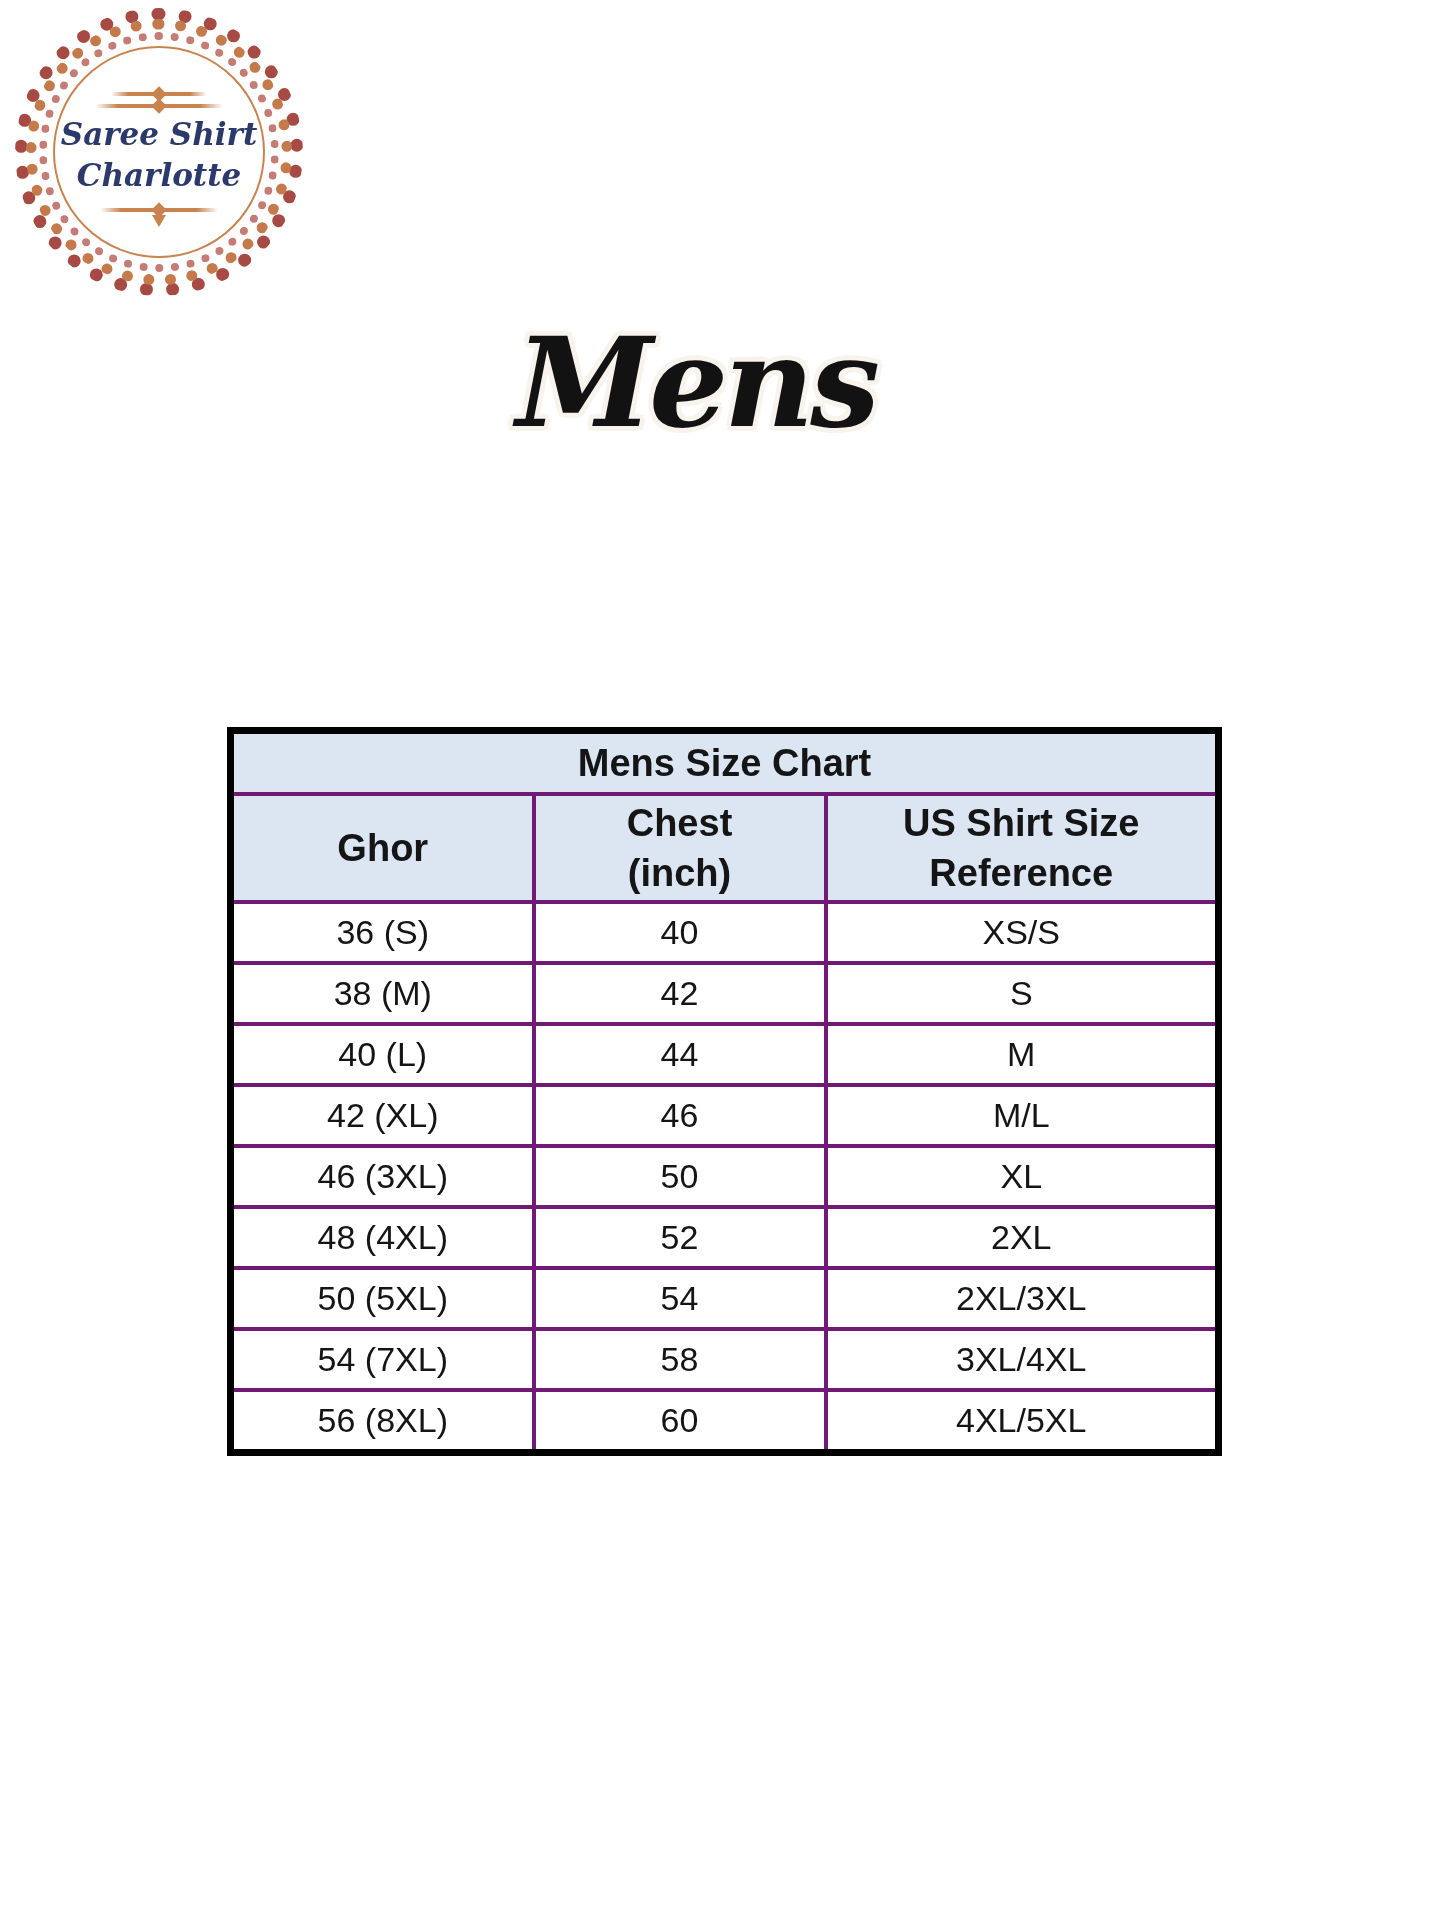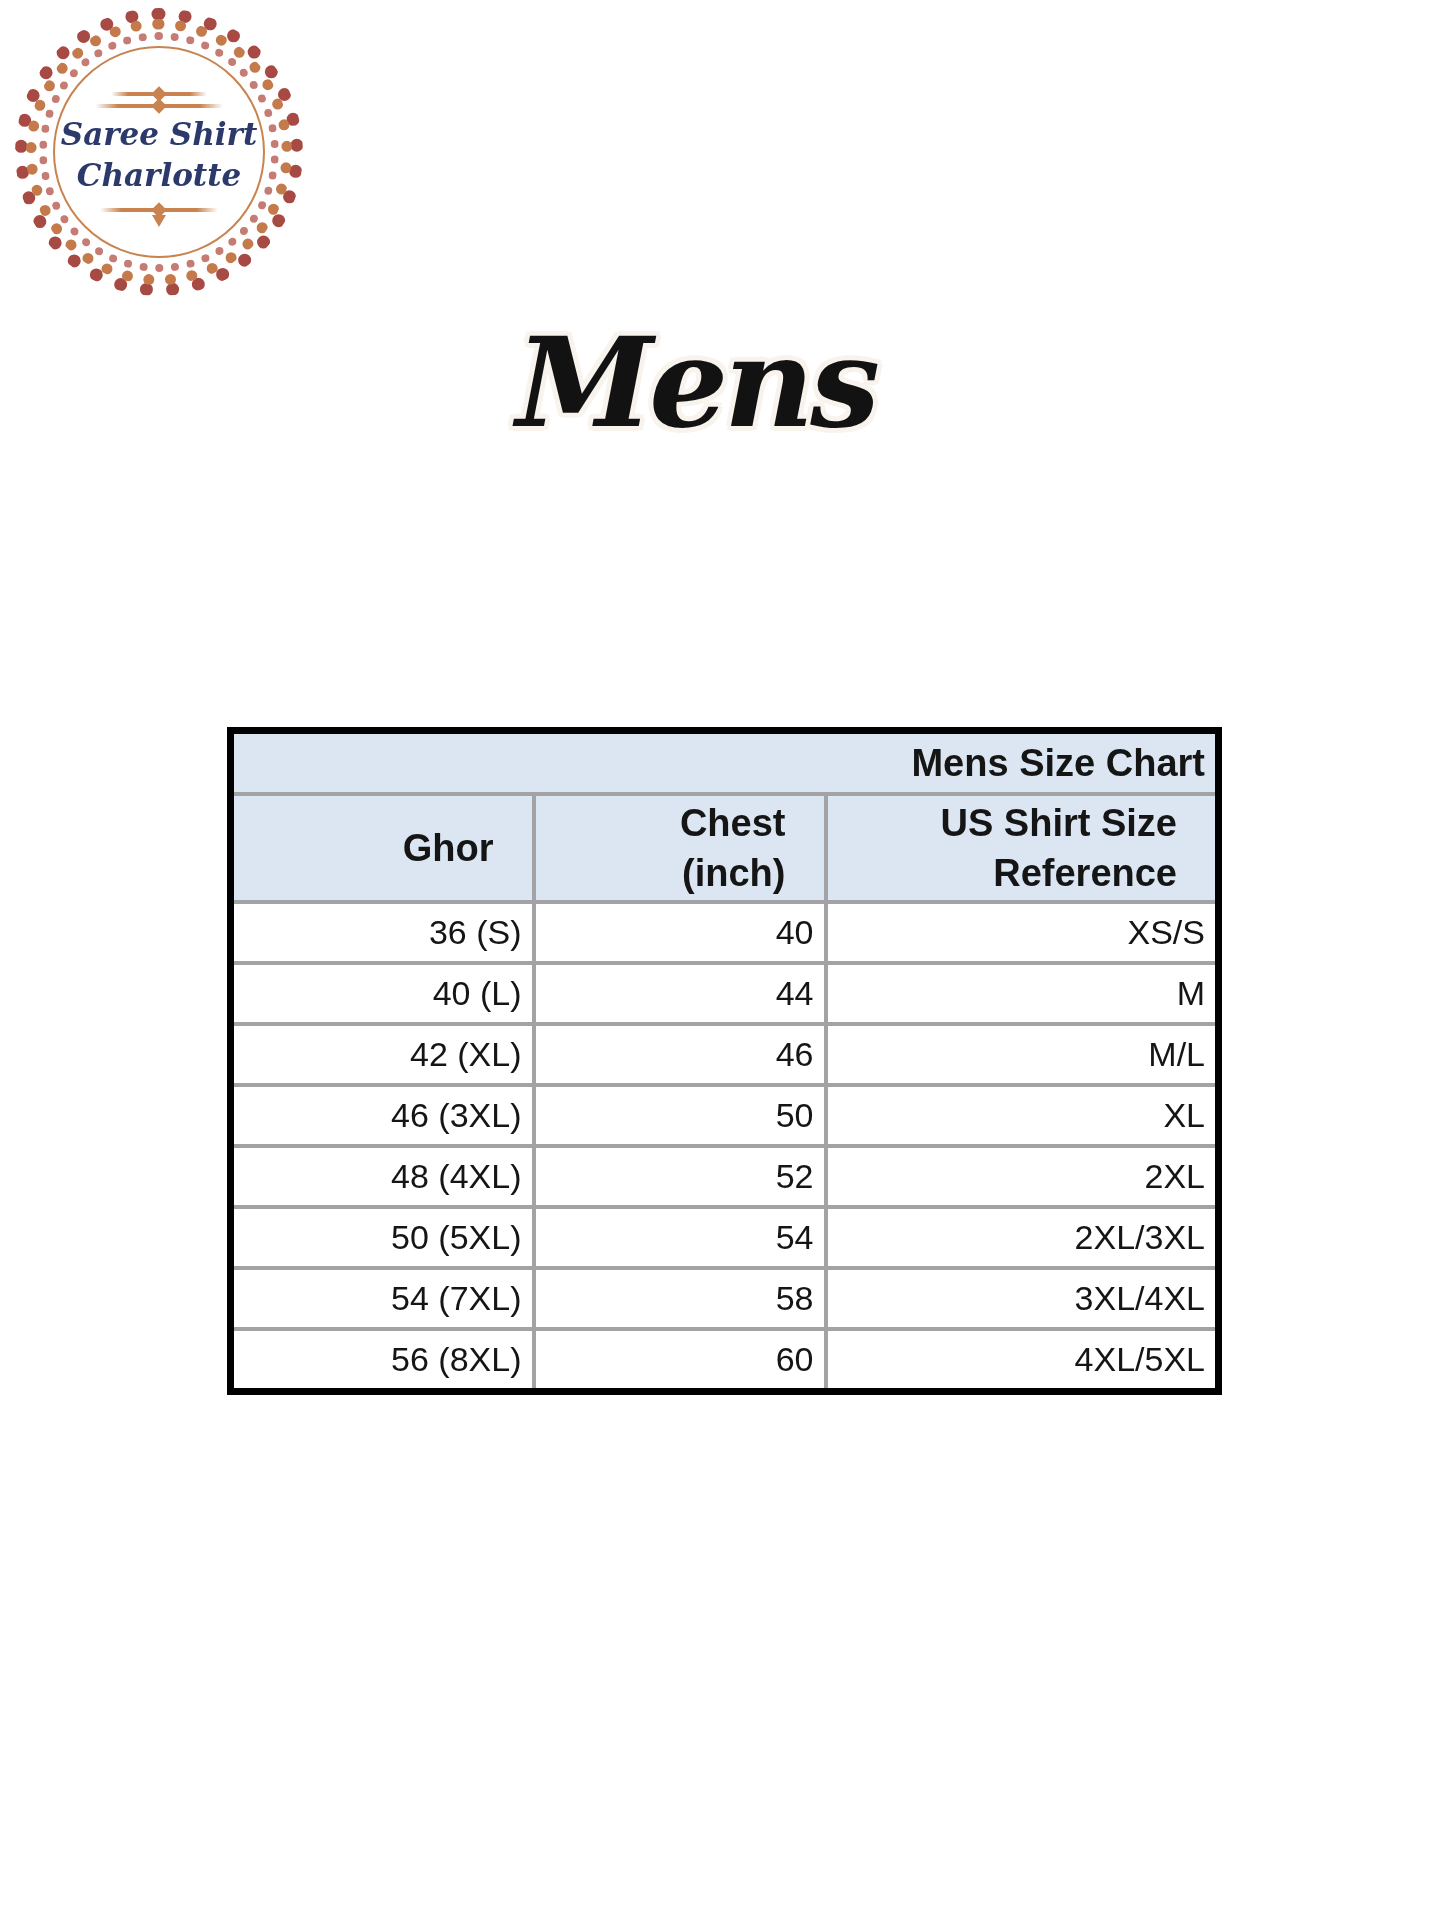--- a/index.html
+++ b/index.html
@@ -101,22 +101,22 @@
     top: 727px;
   }
   table.size-chart {
     border-collapse: collapse;
     table-layout: fixed;
     width: 988px;
     border: 7px solid #000000;
     background: #ffffff;
   }
   .size-chart th, .size-chart td {
-    border: 4px solid #a3a3a3;
-    text-align: right;
+    border: 4px solid #701a75;
+    text-align: center;
     vertical-align: middle;
     padding: 0 10px;
     color: #151515;
   }
   .title-row th {
     background: #dbe6f2;
     height: 58px;
     font-size: 38px;
     font-weight: bold;
   }
@@ -172,20 +172,25 @@
           <th>US Shirt Size Reference</th>
         </tr>
       </thead>
       <tbody>
           <tr>
             <td>36 (S)</td>
             <td>40</td>
             <td>XS/S</td>
           </tr>
           <tr>
+            <td>38 (M)</td>
+            <td>42</td>
+            <td>S</td>
+          </tr>
+          <tr>
             <td>40 (L)</td>
             <td>44</td>
             <td>M</td>
           </tr>
           <tr>
             <td>42 (XL)</td>
             <td>46</td>
             <td>M/L</td>
           </tr>
           <tr>

